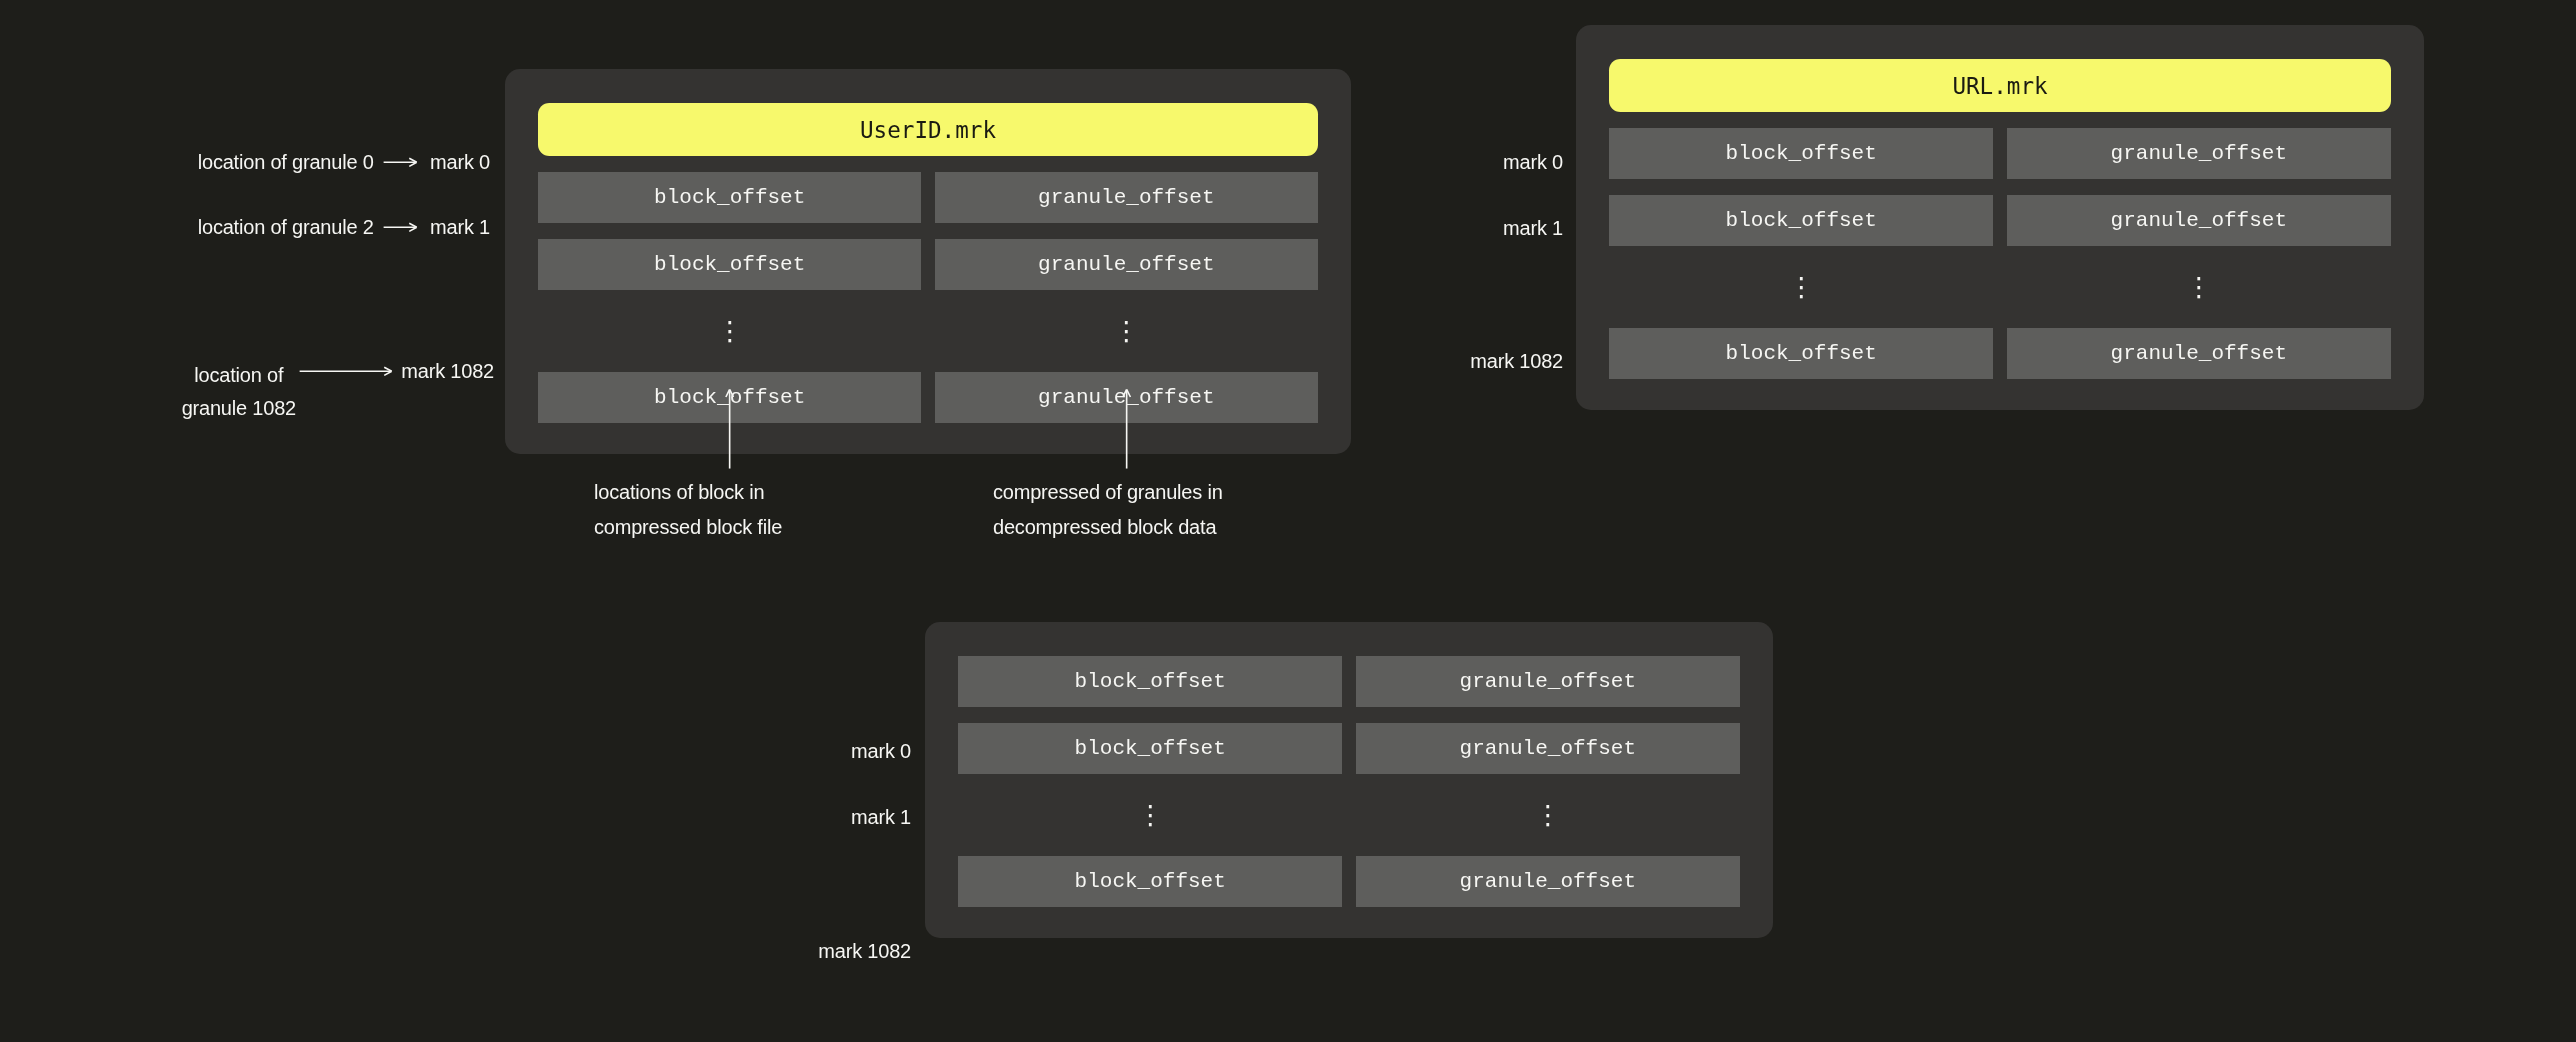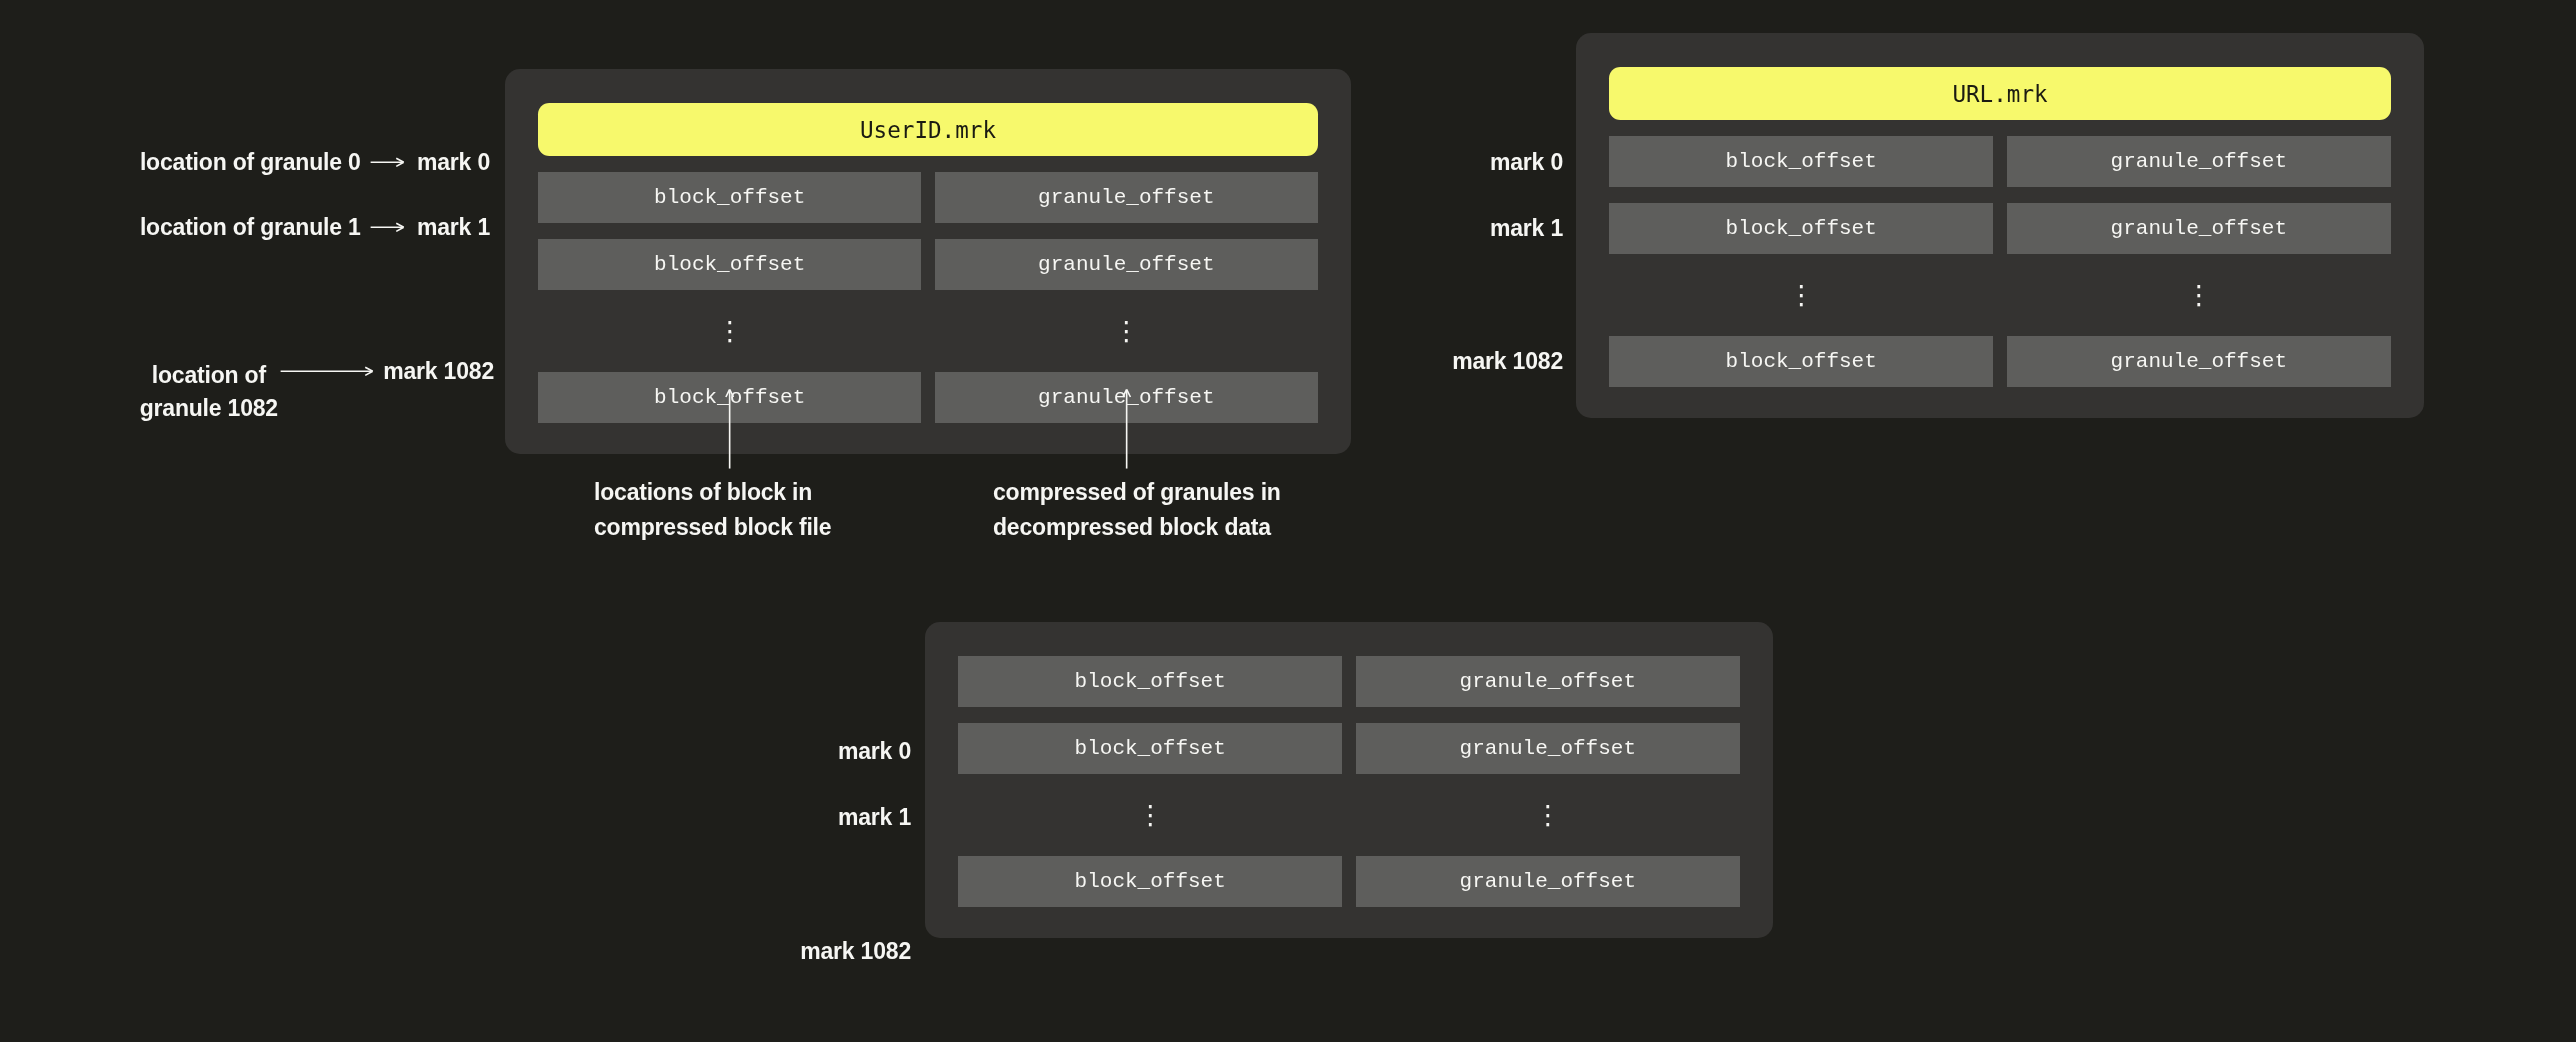--- a/index.html
+++ b/index.html
@@ -49,22 +49,22 @@
     background: transparent;
     font-family: "DejaVu Sans", sans-serif;
     font-size: 26.4px;
     color: var(--text-light, #f6f6f3);
     line-height: 1;
   }
 
   
   .sans { 
     font-family: "Liberation Sans", sans-serif;
-    font-weight: 700;
-    font-size: 23px;
+    font-weight: 400;
+    font-size: 20px;
     color: var(--text-light, #f6f6f3);
     letter-spacing: -0.2px;
   }
   .mark-side-label {
     position: absolute;
     transform: translateY(-50%);
     white-space: nowrap;
     text-align: right;
   }
   .anno-row {
@@ -97,21 +97,21 @@
   <div class="mark-row">
     <div class="ellipsis-cell">⋮</div>
     <div class="ellipsis-cell">⋮</div>
   </div>
   <div class="mark-row">
     <div class="offset-cell">block_offset</div>
     <div class="offset-cell">granule_offset</div>
   </div>
 </div>
 
-<div class="panel" style="left:1576px; top:33px; width:848px;">
+<div class="panel" style="left:1576px; top:25px; width:848px;">
   <div class="panel-header">URL.mrk</div>
   <div class="mark-row">
     <div class="offset-cell">block_offset</div>
     <div class="offset-cell">granule_offset</div>
   </div>
   <div class="mark-row">
     <div class="offset-cell">block_offset</div>
     <div class="offset-cell">granule_offset</div>
   </div>
   <div class="mark-row">
@@ -146,21 +146,21 @@
 <div class="anno-row" style="right:2086px; top:147px; height:30px;">
   <span class="sans">location of granule 0</span>
   <svg class="arrow-right" width="35" height="12.6" viewBox="0 0 56 20">
     <line x1="1" y1="10" x2="52" y2="10" stroke="currentColor" stroke-width="2.6"></line>
     <path d="M54 10 L42 3.5 M54 10 L42 16.5" fill="none" stroke="currentColor" stroke-width="2.6"></path>
   </svg>
   <span class="sans">mark 0</span>
 </div>
 
 <div class="anno-row" style="right:2086px; top:212px; height:30px;">
-  <span class="sans">location of granule 1</span>
+  <span class="sans">location of granule 2</span>
   <svg class="arrow-right" width="35" height="12.6" viewBox="0 0 56 20">
     <line x1="1" y1="10" x2="52" y2="10" stroke="currentColor" stroke-width="2.6"></line>
     <path d="M54 10 L42 3.5 M54 10 L42 16.5" fill="none" stroke="currentColor" stroke-width="2.6"></path>
   </svg>
   <span class="sans">mark 1</span>
 </div>
 
 <div class="anno-row" style="right:2082px; top:337px; height:68px;">
   <span class="sans anno-text-block">
     <span>location of</span><br>

